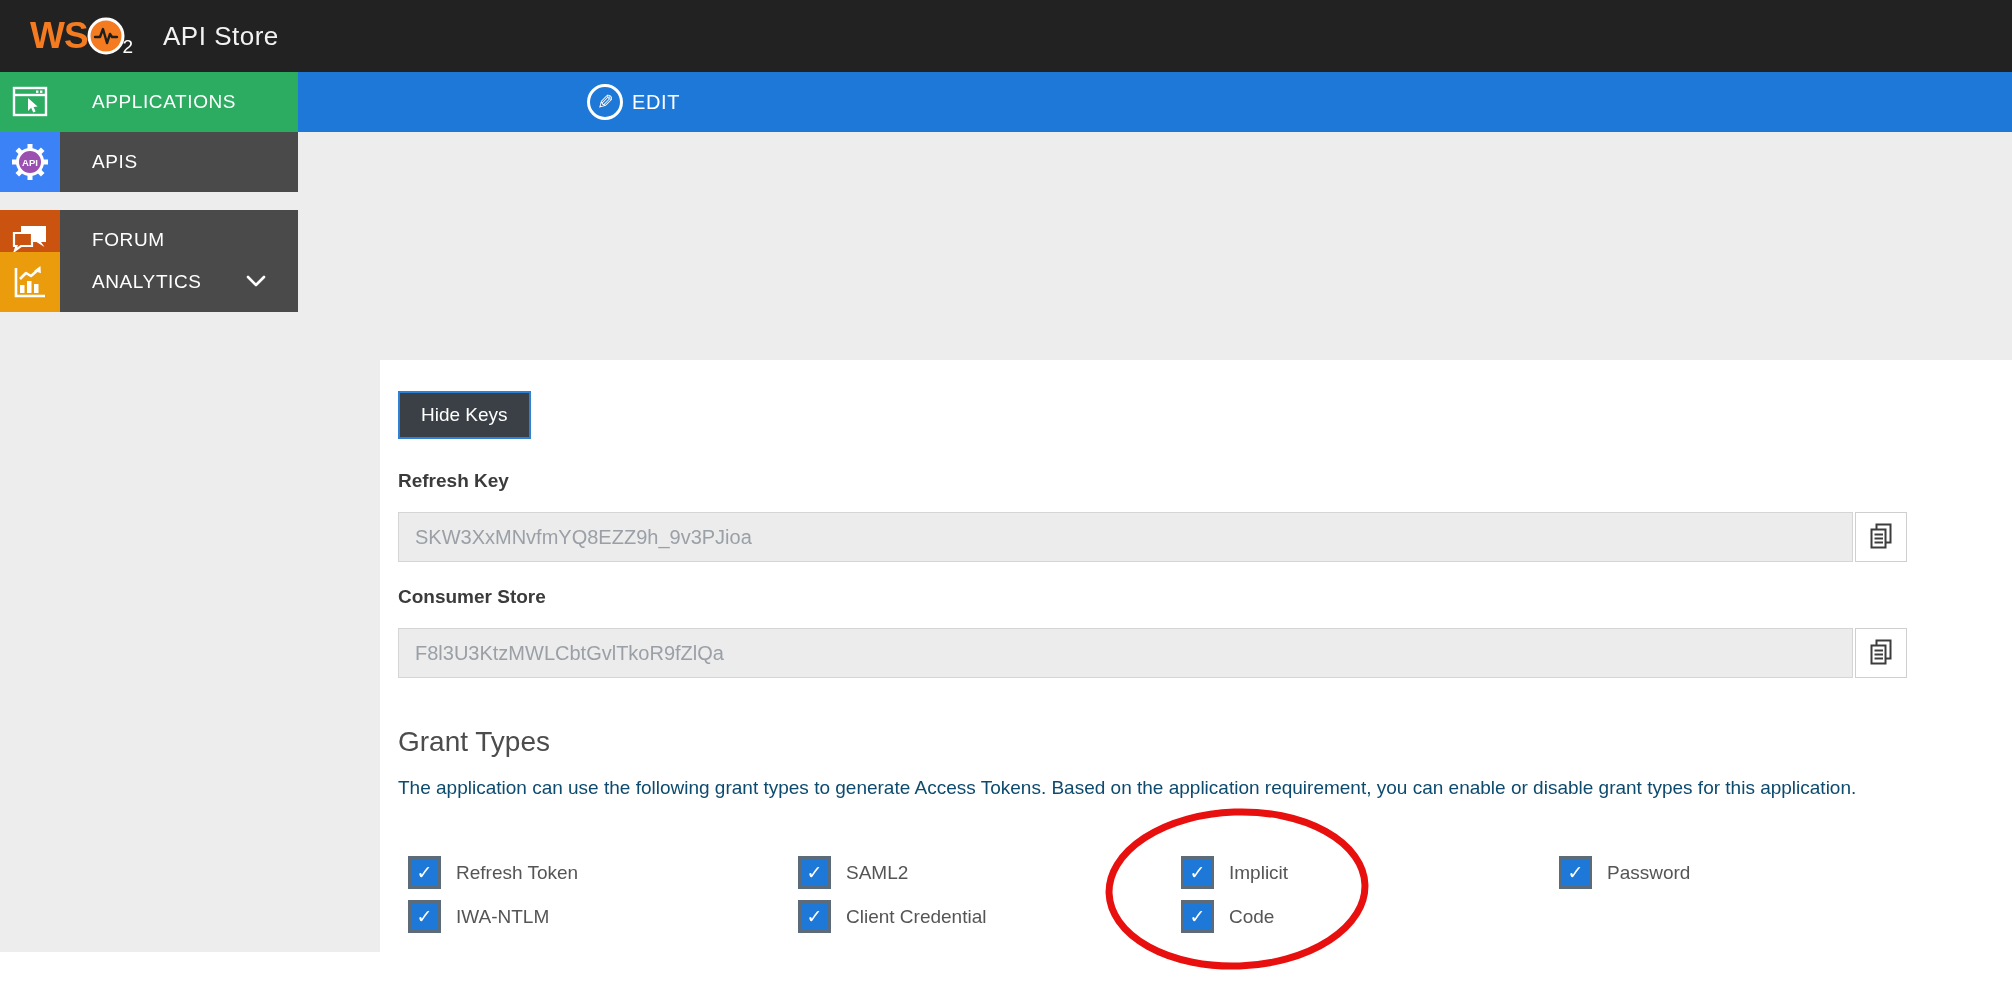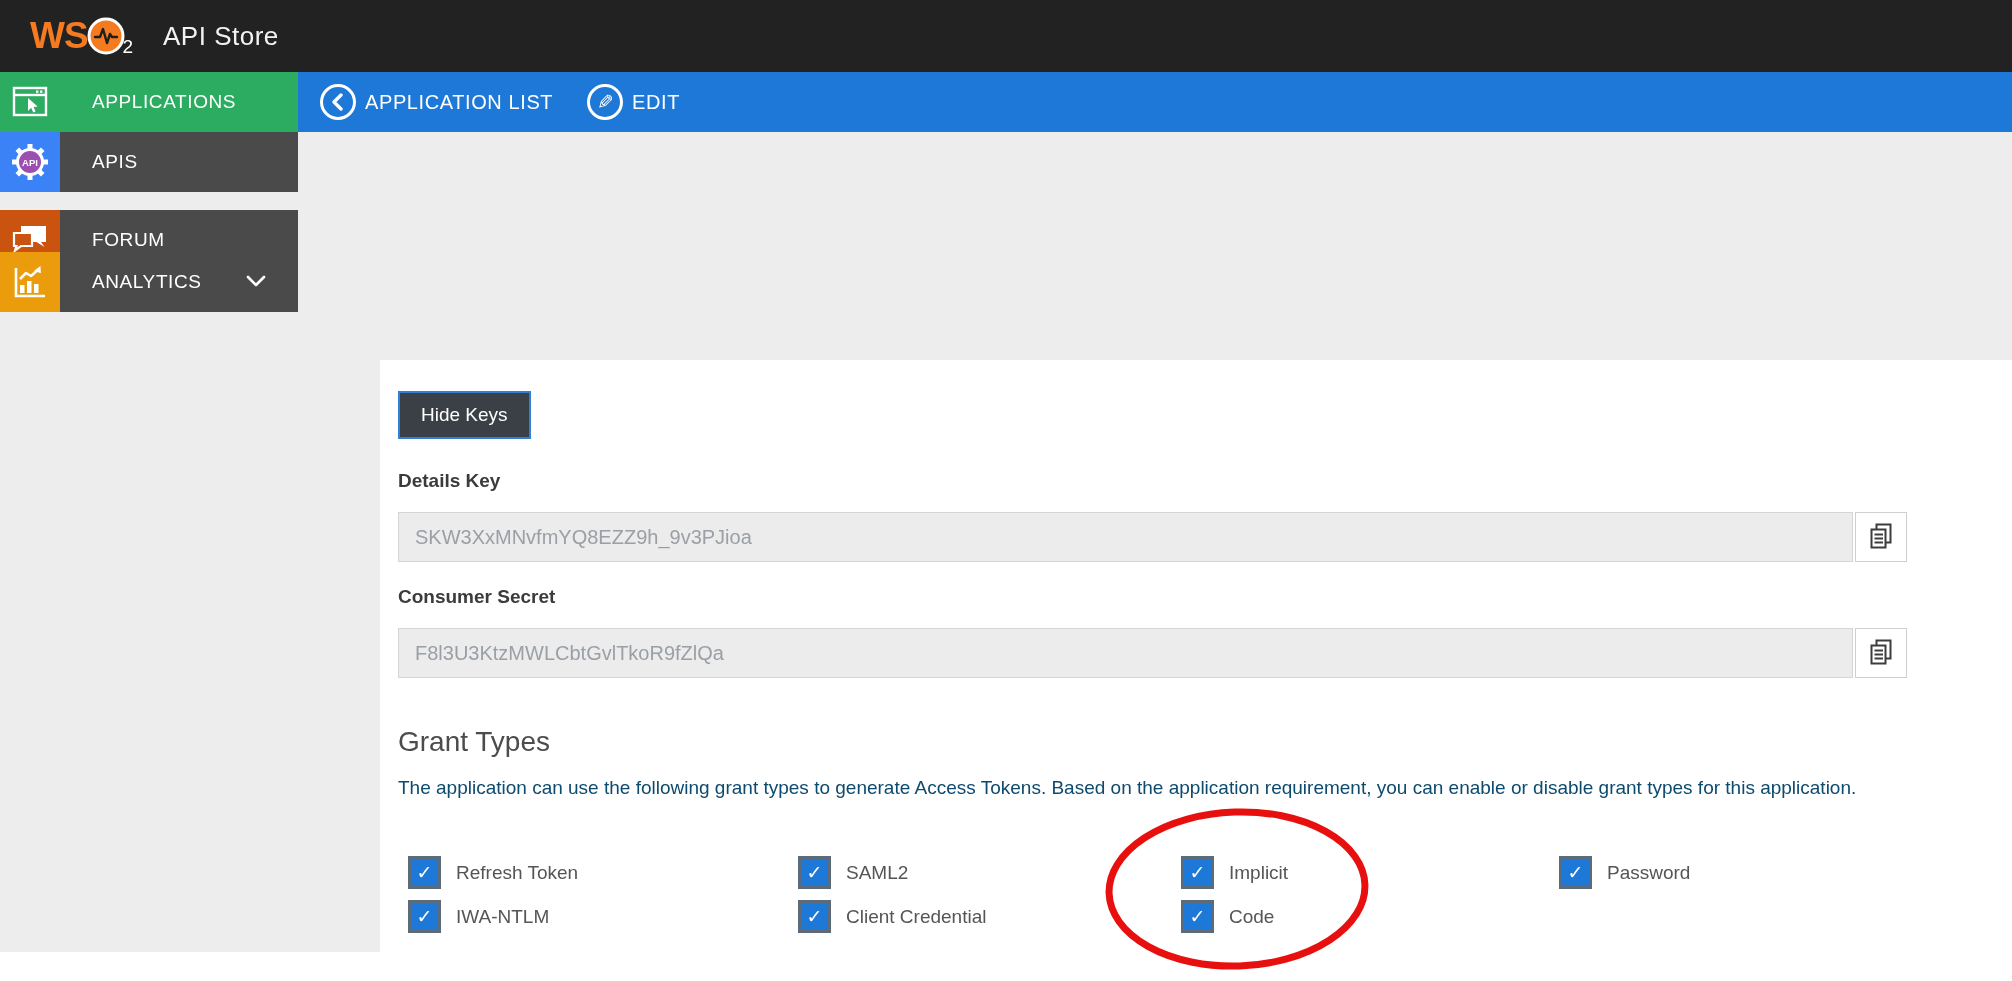--- a/index.html
+++ b/index.html
@@ -83,28 +83,20 @@
       <svg class="brand-o" width="40" height="40" viewBox="0 0 40 40">
         <circle cx="20" cy="20" r="17" fill="#f47b20" stroke="#ffffff" stroke-width="3"></circle>
         <polyline points="9,21 14,21 17,13 21,27 24,18 26,21 31,21" fill="none" stroke="#1e1e1e" stroke-width="2.4" stroke-linejoin="round" stroke-linecap="round"></polyline>
       </svg>
       <span class="brand-sub">2</span>
     </div>
     <span class="portal-title">API Store</span>
   </header>
 
   <nav class="actionbar">
-    <div class="action-btn" style="left:22px;">
-      <span class="circle-icon">
-        <svg width="16" height="18" viewBox="0 0 16 18">
-            <polyline points="11,2 4,9 11,16" fill="none" stroke="#ffffff" stroke-width="3.4" stroke-linecap="round" stroke-linejoin="round"></polyline>
-          </svg>
-      </span>
-      <span class="action-label">APPLICATION LIST</span>
-    </div>
     <div class="action-btn" style="left:289px;">
       <span class="circle-icon">
         <span class="pencil-glyph">✎</span>
       </span>
       <span class="action-label">EDIT</span>
     </div>
   </nav>
 
   <aside class="sidebar">
 
@@ -168,35 +160,35 @@
             <polyline points="2,3 10,11 18,3" fill="none" stroke="#ffffff" stroke-width="2.6" stroke-linecap="round" stroke-linejoin="round"></polyline>
           </svg>
       </span>
     </div>
   </aside>
 
 
 
   <button class="hide-keys-btn">Hide Keys</button>
 
-  <div class="field-label" style="top:470px;">Details Key</div>
+  <div class="field-label" style="top:470px;">Refresh Key</div>
   <input class="key-input" style="top: 512px;" readonly="" value="SKW3XxMNvfmYQ8EZZ9h_9v3PJioa">
   <button class="copy-btn" style="top:512px;">
     <span>
       <svg width="24" height="28" viewBox="0 0 24 28">
         <rect x="7.5" y="2.5" width="14" height="18" fill="none" stroke="#3c3c3c" stroke-width="2"></rect>
         <rect x="2.5" y="7.5" width="14" height="18" fill="#ffffff" stroke="#3c3c3c" stroke-width="2"></rect>
         <line x1="5.5" y1="12.5" x2="14" y2="12.5" stroke="#3c3c3c" stroke-width="2"></line>
         <line x1="5.5" y1="16.5" x2="14" y2="16.5" stroke="#3c3c3c" stroke-width="2"></line>
         <line x1="5.5" y1="20.5" x2="14" y2="20.5" stroke="#3c3c3c" stroke-width="2"></line>
       </svg>
     </span>
   </button>
 
-  <div class="field-label" style="top:586px;">Consumer Secret</div>
+  <div class="field-label" style="top:586px;">Consumer Store</div>
   <input class="key-input" style="top: 628px;" readonly="" value="F8l3U3KtzMWLCbtGvlTkoR9fZlQa">
   <button class="copy-btn" style="top:628px;">
     <span>
       <svg width="24" height="28" viewBox="0 0 24 28">
         <rect x="7.5" y="2.5" width="14" height="18" fill="none" stroke="#3c3c3c" stroke-width="2"></rect>
         <rect x="2.5" y="7.5" width="14" height="18" fill="#ffffff" stroke="#3c3c3c" stroke-width="2"></rect>
         <line x1="5.5" y1="12.5" x2="14" y2="12.5" stroke="#3c3c3c" stroke-width="2"></line>
         <line x1="5.5" y1="16.5" x2="14" y2="16.5" stroke="#3c3c3c" stroke-width="2"></line>
         <line x1="5.5" y1="20.5" x2="14" y2="20.5" stroke="#3c3c3c" stroke-width="2"></line>
       </svg>

